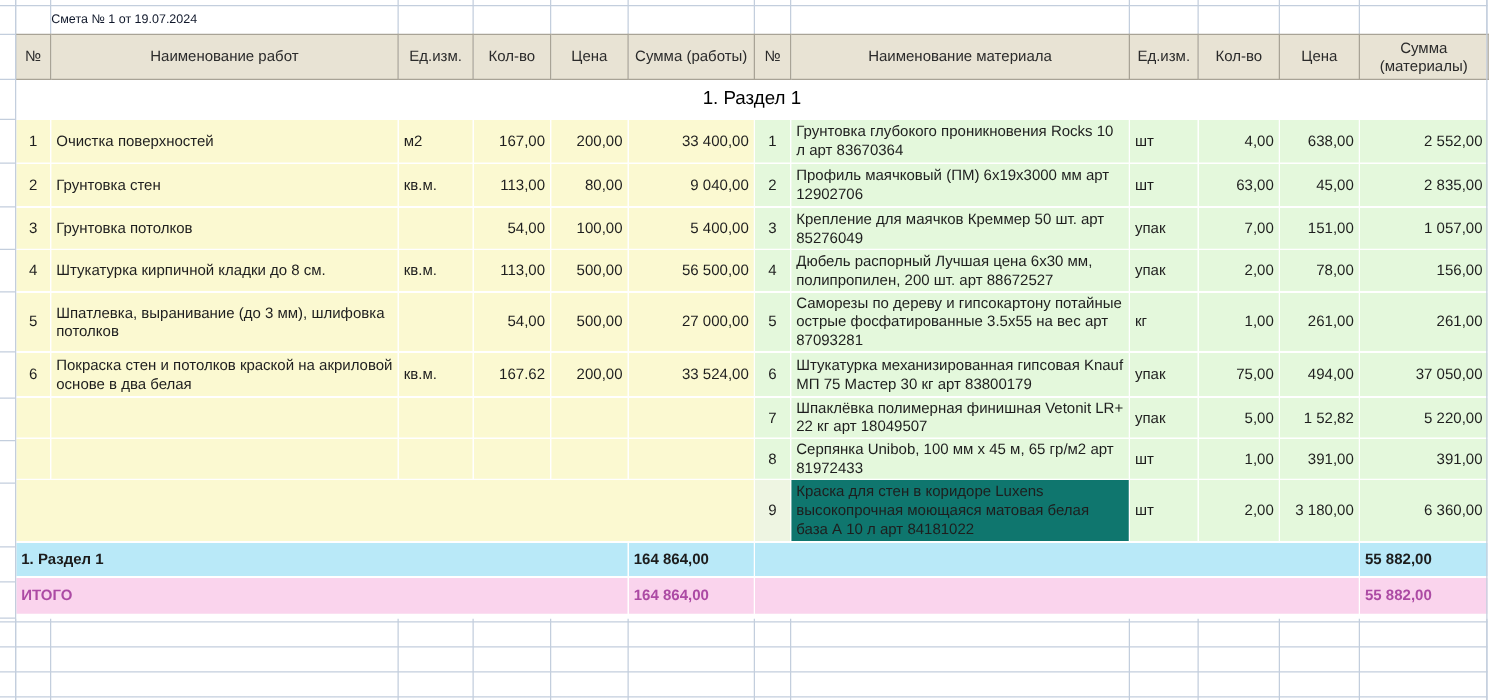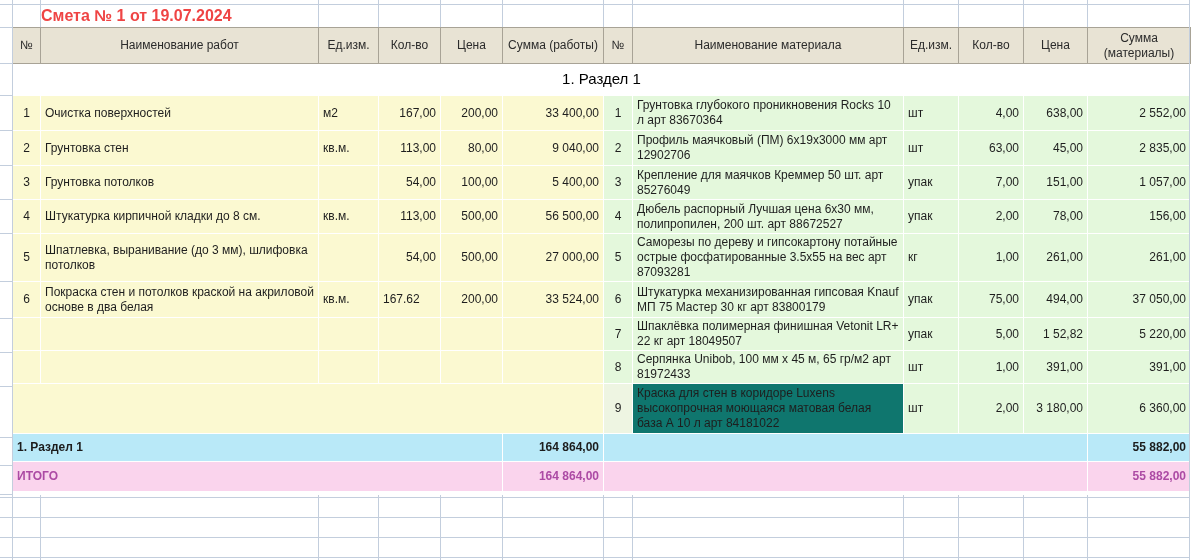--- a/index.html
+++ b/index.html
@@ -44,21 +44,21 @@
       linear-gradient(#c3cedd,#c3cedd),linear-gradient(#c3cedd,#c3cedd),linear-gradient(#c3cedd,#c3cedd),
       linear-gradient(#c3cedd,#c3cedd),linear-gradient(#c3cedd,#c3cedd);
     background-repeat:no-repeat;
     background-size:12px 1px,12px 1px,12px 1px,12px 1px,12px 1px,12px 1px,12px 1px,12px 1px,12px 1px,12px 1px,12px 1px,12px 1px,12px 1px,12px 1px;
     background-position:0 0,0 36px,0 68px,0 103px,0 138px,0 172px,0 206px,0 254px,0 291px,0 325px,0 359px,0 410px,0 438px,0 467px;
   }
   .edge-left{position:absolute;left:12px;top:0;width:1px;height:560px;background:#c3cedd;z-index:3;}
   .edge-right{position:absolute;left:1189px;top:0;width:1px;height:560px;background:#c3cedd;z-index:3;}
 
   
-  .title{position:absolute;left:41px;top:5px;height:22px;line-height:22px;font-size:16px;color:#ef4444;z-index:2;white-space:nowrap;font-weight:bold;}
+  .title{position:absolute;left:41px;top:5px;height:22px;line-height:22px;font-size:10px;color:#0f172a;z-index:2;white-space:nowrap;}
 
   
   table.sheet{
     position:absolute;left:12px;top:27px;width:1178px;z-index:1;
     border-collapse:collapse;table-layout:fixed;
   }
   table.sheet td,table.sheet th{
     font-size:12px;line-height:1.25;vertical-align:middle;
     padding:1px 4px;overflow:hidden;word-wrap:break-word;
   }
@@ -70,29 +70,29 @@
   tr.sec td{background:#ffffff;border:1px solid #ffffff;text-align:center;font-size:15px;color:#000;}
   tr.sec{height:32px;}
   td.w{background:#fbf9d1;border:1px solid #ffffff;}
   td.m{background:#e4f8dc;border:1px solid #ffffff;}
   td.m9name{background:#0f766e;}
   td.m9num{background:#eef5e2;}
   td.num{text-align:center;}
   td.name{text-align:left;padding-left:6px;padding-right:6px;}
   td.unit{}
   td.val{text-align:right;padding-right:8px;}
-  td.qtyleft{text-align:left;padding-left:8px;}
+  td.qtyleft{text-align:right;padding-left:8px;}
   tr.r1{height:35px;}tr.r2{height:35px;}tr.r3{height:34px;}tr.r4{height:34px;}
   tr.r5{height:47px;}tr.r6{height:36px;}tr.r7{height:33px;}tr.r8{height:33px;}tr.r9{height:50px;}
   tr.tsec{height:28px;}
   tr.tgrand{height:30px;}
   td.tb{background:#b9e9f8;border:1px solid #ffffff;font-weight:700;color:#1c1c1c;}
   td.tg{background:#fad4ed;border:1px solid #ffffff;font-weight:700;color:#ac4aa4;}
   td.tlabel{text-align:left;padding-left:6px;}
-  td.tval{text-align:right;padding-right:8px;}
+  td.tval{padding-right:8px;}
 </style>
 </head>
 <body>
 
 <div id="app">
   <div class="top-strip"></div>
   <div class="bottom-strip"></div>
   <div class="left-strip"></div>
 
   <div class="title">Смета № 1 от 19.07.2024</div>

